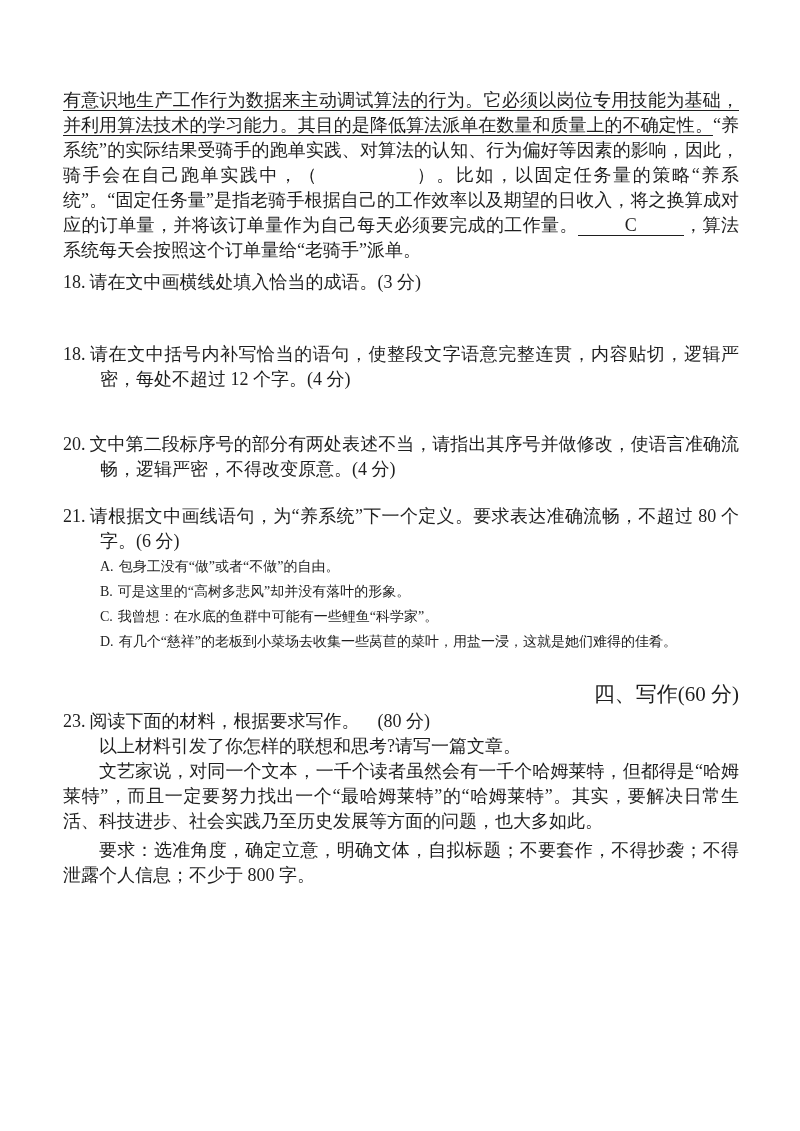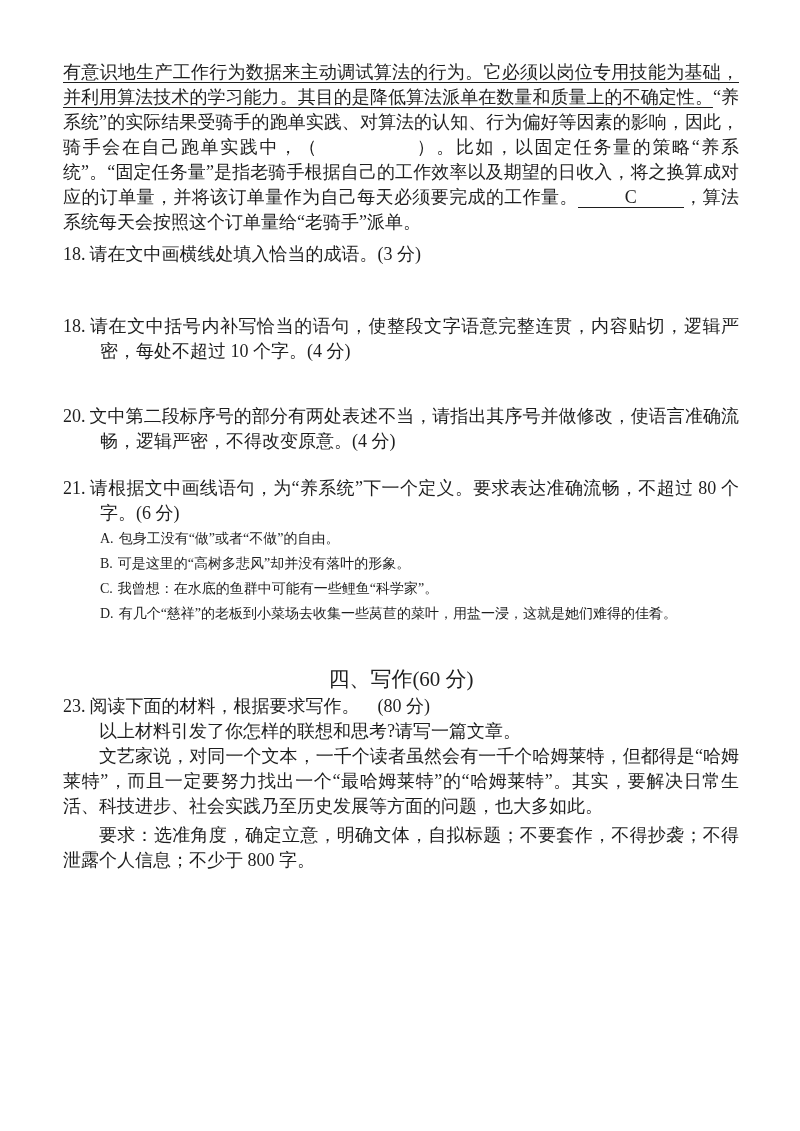--- a/index.html
+++ b/index.html
@@ -10,21 +10,21 @@
   body {
     width: 800px;
     height: 1131px;
     font-family: "Liberation Serif", "DejaVu Serif", serif;
     color: #1e1e1e;
   }
   .page {
     box-sizing: border-box;
     width: 800px;
     height: 1131px;
-    padding: 60px 61px 0 63px;
+    padding: 88px 61px 0 63px;
     overflow: hidden;
     background: #ffffff;
   }
   p {
     margin: 0;
     font-size: 18px;
     line-height: 25px;
     text-align: justify;
   }
   
@@ -52,25 +52,25 @@
     margin-left: 37px;
     padding-left: 28px;
     text-indent: -28px;
     font-size: 14px;
     line-height: 25px;
     text-align: justify;
   }
   .opt-label { margin-right: 5px; }
   
   .section-heading {
-    margin-top: 38px;
+    margin-top: 25px;
     font-size: 21px;
     line-height: 30px;
     font-weight: 400;
-    text-align: center;
+    text-align: right;
   }
   
   .indent2 { text-indent: 2em; }
 
   #q18 { margin-top: 7px; }
   #q19 { margin-top: 47px; }
   #q20 { margin-top: 40px; }
   #q21 { margin-top: 22px; }
   #q22 { margin-top: 53px; }
   #q23 { margin-top: 0; }
@@ -78,21 +78,21 @@
 </style>
 </head>
 <body>
 
 <div class="page">
 
   <p class="passage"><u>有意识地生产工作行为数据来主动调试算法的行为。它必须以岗位专用技能为基础，并利用算法技术的学习能力。其目的是降低算法派单在数量和质量上的不确定性。</u><span>“养系统”的实际结果受骑手的跑单实践、对算法的认知、行为偏好等因素的影响，因此，骑手会在自己跑单实践中，（　　　　　）。比如，以固定任务量的策略“养系统”。“固定任务量”是指老骑手根据自己的工作效率以及期望的日收入，将之换算成对应的订单量，并将该订单量作为自己每天必须要完成的工作量。</span><span class="answer-blank"><span>C</span></span><span>，算法系统每天会按照这个订单量给“老骑手”派单。</span></p>
 
   <p class="question" id="q18"><span class="qnum">18.</span><span>请在文中画横线处填入恰当的成语。(3 分)</span></p>
 
-  <p class="question" id="q19"><span class="qnum">18.</span><span>请在文中括号内补写恰当的语句，使整段文字语意完整连贯，内容贴切，逻辑严密，每处不超过 10 个字。(4 分)</span></p>
+  <p class="question" id="q19"><span class="qnum">18.</span><span>请在文中括号内补写恰当的语句，使整段文字语意完整连贯，内容贴切，逻辑严密，每处不超过 12 个字。(4 分)</span></p>
 
   <p class="question" id="q20"><span class="qnum">20.</span><span>文中第二段标序号的部分有两处表述不当，请指出其序号并做修改，使语言准确流畅，逻辑严密，不得改变原意。(4 分)</span></p>
 
   <p class="question" id="q21"><span class="qnum">21.</span><span>请根据文中画线语句，为“养系统”下一个定义。要求表达准确流畅，不超过 80 个字。(6 分)</span></p>
 
 
   <p class="option"><span class="opt-label">A.</span><span>包身工没有“做”或者“不做”的自由。</span></p>
 
   <p class="option"><span class="opt-label">B.</span><span>可是这里的“高树多悲风”却并没有落叶的形象。</span></p>
 

